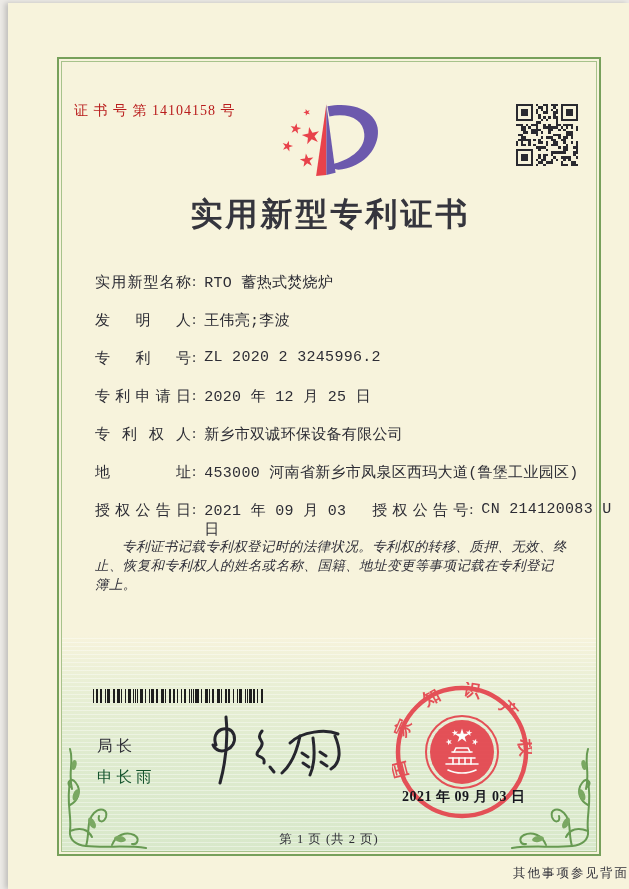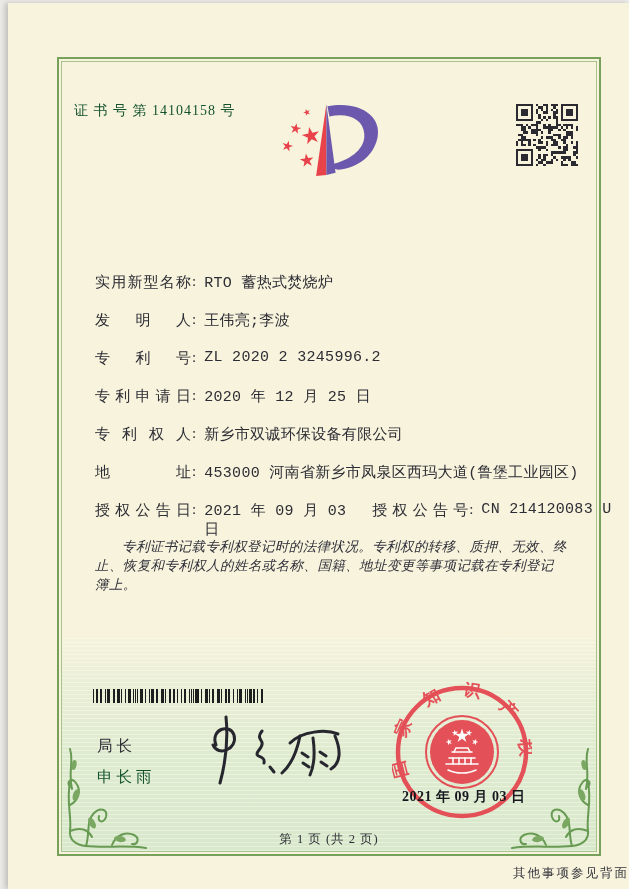--- a/index.html
+++ b/index.html
@@ -24,21 +24,21 @@
     border:1px solid #a7c28b;
   }
   
   .green-band{
     position:absolute;left:3px;right:3px;bottom:3px;height:216px;
     background-image:
       repeating-linear-gradient(0deg, rgba(255,255,255,.38) 0px, rgba(255,255,255,.38) 1px, rgba(0,0,0,0) 1px, rgba(0,0,0,0) 4px),
       linear-gradient(180deg, rgba(222,236,207,0) 0%, rgba(222,236,207,.55) 22%, rgba(220,234,205,.9) 55%, #d8e8ca 100%);
   }
   .txt{position:absolute;color:#2e2e36;}
-  .cert-number{left:66px;top:99px;font-size:14px;letter-spacing:1px;color:#14532d;}
+  .cert-number{left:66px;top:99px;font-size:14px;letter-spacing:1px;color:#b91c1c;}
   .title{
     left:51px;top:190px;width:540px;text-align:center;
     font-size:32px;letter-spacing:3px;text-indent:3px;
     font-weight:600;color:#35353d;
   }
   .fields{position:absolute;left:87px;top:270px;width:474px;}
   .frow{height:38px;display:flex;align-items:flex-start;font-size:15px;color:#2d2d35;}
   .flabel{display:inline-block;width:96px;text-align:justify;text-align-last:justify;flex:none;}
   .colon{flex:none;margin:0 8px 0 1px;}
   .fvalue{flex:none;letter-spacing:.3px;font-family:Liberation Mono, monospace;}
@@ -129,20 +129,21 @@
     <use href="#star" transform="translate(28,61) scale(7) rotate(-8)" fill="#e8424b"></use>
   </svg>
 
   <svg class="qr" id="qrsvg" viewBox="0 0 25 25" shape-rendering="crispEdges">
       <path d="M8,0h1v1h-1zM11,0h1v1h-1zM12,0h1v1h-1zM14,0h1v1h-1zM15,0h1v1h-1zM16,0h1v1h-1zM9,1h1v1h-1zM10,1h1v1h-1zM12,1h1v1h-1zM15,1h1v1h-1zM8,2h1v1h-1zM10,2h1v1h-1zM12,2h1v1h-1zM14,2h1v1h-1zM16,2h1v1h-1zM8,3h1v1h-1zM11,3h1v1h-1zM12,3h1v1h-1zM15,3h1v1h-1zM16,3h1v1h-1zM9,4h1v1h-1zM15,4h1v1h-1zM9,5h1v1h-1zM11,5h1v1h-1zM13,5h1v1h-1zM15,5h1v1h-1zM16,5h1v1h-1zM10,6h1v1h-1zM12,6h1v1h-1zM16,6h1v1h-1zM8,7h1v1h-1zM9,7h1v1h-1zM16,7h1v1h-1zM0,8h1v1h-1zM1,8h1v1h-1zM2,8h1v1h-1zM4,8h1v1h-1zM6,8h1v1h-1zM7,8h1v1h-1zM8,8h1v1h-1zM11,8h1v1h-1zM13,8h1v1h-1zM16,8h1v1h-1zM17,8h1v1h-1zM19,8h1v1h-1zM20,8h1v1h-1zM21,8h1v1h-1zM22,8h1v1h-1zM2,9h1v1h-1zM3,9h1v1h-1zM5,9h1v1h-1zM8,9h1v1h-1zM11,9h1v1h-1zM12,9h1v1h-1zM13,9h1v1h-1zM14,9h1v1h-1zM15,9h1v1h-1zM16,9h1v1h-1zM18,9h1v1h-1zM20,9h1v1h-1zM22,9h1v1h-1zM24,9h1v1h-1zM2,10h1v1h-1zM3,10h1v1h-1zM6,10h1v1h-1zM7,10h1v1h-1zM8,10h1v1h-1zM9,10h1v1h-1zM13,10h1v1h-1zM14,10h1v1h-1zM17,10h1v1h-1zM19,10h1v1h-1zM24,10h1v1h-1zM3,11h1v1h-1zM4,11h1v1h-1zM6,11h1v1h-1zM7,11h1v1h-1zM8,11h1v1h-1zM10,11h1v1h-1zM13,11h1v1h-1zM20,11h1v1h-1zM21,11h1v1h-1zM22,11h1v1h-1zM1,12h1v1h-1zM2,12h1v1h-1zM8,12h1v1h-1zM15,12h1v1h-1zM16,12h1v1h-1zM17,12h1v1h-1zM20,12h1v1h-1zM21,12h1v1h-1zM22,12h1v1h-1zM2,13h1v1h-1zM3,13h1v1h-1zM10,13h1v1h-1zM12,13h1v1h-1zM13,13h1v1h-1zM14,13h1v1h-1zM17,13h1v1h-1zM19,13h1v1h-1zM20,13h1v1h-1zM22,13h1v1h-1zM1,14h1v1h-1zM2,14h1v1h-1zM3,14h1v1h-1zM4,14h1v1h-1zM5,14h1v1h-1zM7,14h1v1h-1zM9,14h1v1h-1zM14,14h1v1h-1zM15,14h1v1h-1zM18,14h1v1h-1zM19,14h1v1h-1zM0,15h1v1h-1zM2,15h1v1h-1zM5,15h1v1h-1zM9,15h1v1h-1zM10,15h1v1h-1zM12,15h1v1h-1zM15,15h1v1h-1zM16,15h1v1h-1zM19,15h1v1h-1zM22,15h1v1h-1zM24,15h1v1h-1zM0,16h1v1h-1zM2,16h1v1h-1zM3,16h1v1h-1zM5,16h1v1h-1zM7,16h1v1h-1zM12,16h1v1h-1zM14,16h1v1h-1zM15,16h1v1h-1zM16,16h1v1h-1zM20,16h1v1h-1zM24,16h1v1h-1zM8,17h1v1h-1zM9,17h1v1h-1zM10,17h1v1h-1zM11,17h1v1h-1zM17,17h1v1h-1zM19,17h1v1h-1zM20,17h1v1h-1zM23,17h1v1h-1zM24,17h1v1h-1zM9,18h1v1h-1zM12,18h1v1h-1zM19,18h1v1h-1zM20,18h1v1h-1zM24,18h1v1h-1zM14,19h1v1h-1zM15,19h1v1h-1zM16,19h1v1h-1zM17,19h1v1h-1zM18,19h1v1h-1zM19,19h1v1h-1zM23,19h1v1h-1zM24,19h1v1h-1zM9,20h1v1h-1zM11,20h1v1h-1zM12,20h1v1h-1zM14,20h1v1h-1zM23,20h1v1h-1zM9,21h1v1h-1zM11,21h1v1h-1zM15,21h1v1h-1zM18,21h1v1h-1zM19,21h1v1h-1zM20,21h1v1h-1zM21,21h1v1h-1zM24,21h1v1h-1zM8,22h1v1h-1zM10,22h1v1h-1zM11,22h1v1h-1zM14,22h1v1h-1zM16,22h1v1h-1zM19,22h1v1h-1zM21,22h1v1h-1zM9,23h1v1h-1zM10,23h1v1h-1zM12,23h1v1h-1zM13,23h1v1h-1zM14,23h1v1h-1zM18,23h1v1h-1zM22,23h1v1h-1zM23,23h1v1h-1zM8,24h1v1h-1zM11,24h1v1h-1zM18,24h1v1h-1zM19,24h1v1h-1zM20,24h1v1h-1zM22,24h1v1h-1zM23,24h1v1h-1zM24,24h1v1h-1z" fill="#2a2a30"></path>
       <path d="M0,0h7v7h-7z M1,1h5v5h-5z M2,2h3v3h-3z" fill="#2a2a30" fill-rule="evenodd"></path>
       <path d="M18,0h7v7h-7z M19,1h5v5h-5z M20,2h3v3h-3z" fill="#2a2a30" fill-rule="evenodd"></path>
       <path d="M0,18h7v7h-7z M1,19h5v5h-5z M2,20h3v3h-3z" fill="#2a2a30" fill-rule="evenodd"></path>
     </svg>
 
+  <div class="txt title">实用新型专利证书</div>
 
   <div class="fields">
     <div class="frow">
       <span class="flabel">实用新型名称</span>
         <span class="colon">:</span>
       <span class="fvalue">RTO 蓄热式焚烧炉</span>
     </div>
     <div class="frow">
       <span class="flabel">发明人</span>
         <span class="colon">:</span>

